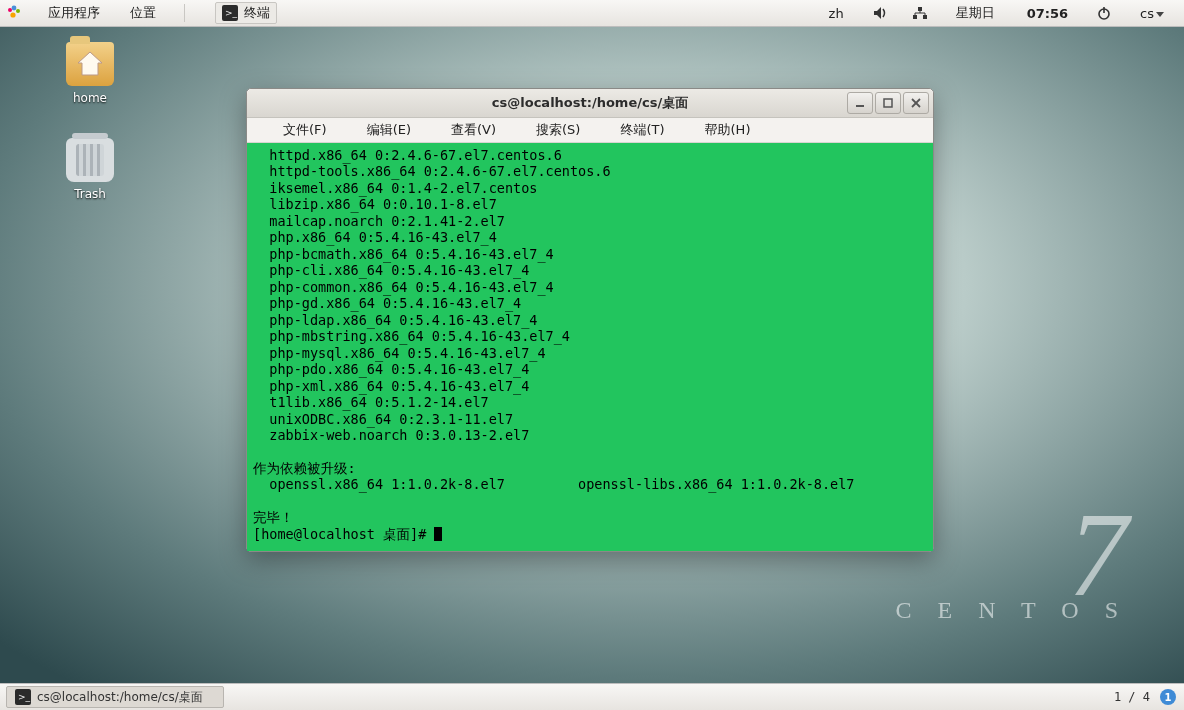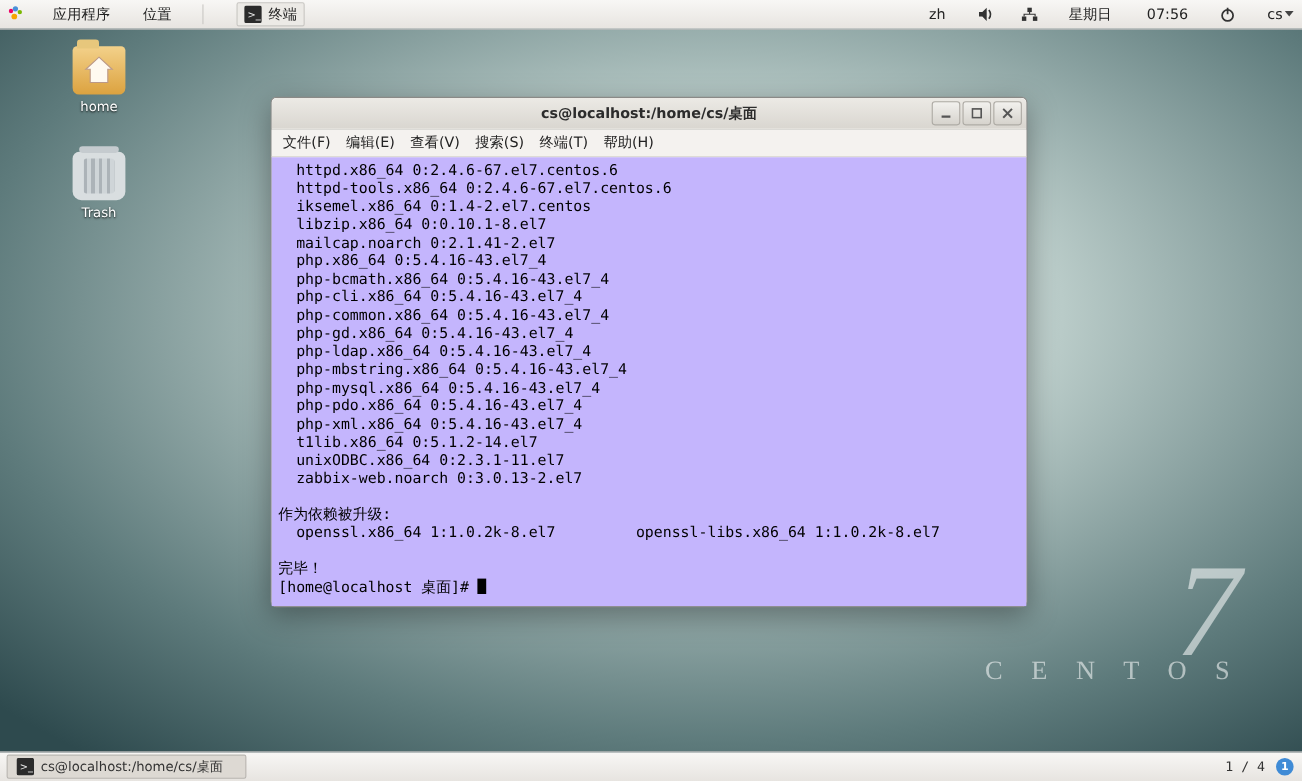--- a/index.html
+++ b/index.html
@@ -2,21 +2,21 @@
 <html><head>
 <meta charset="utf-8">
 <style>
 html,body{margin:0;padding:0;width:1184px;height:710px;overflow:hidden;font-family:"WenQuanYi Micro Hei","DejaVu Sans",sans-serif;font-size:13px;color:#2e2e2e;}
 .desktop{position:relative;width:1184px;height:710px;
  background:radial-gradient(ellipse 900px 520px at 55% 40%,#e8efed 0%,#b9cbc8 35%,#5e7b7c 75%,#2e4a4e 100%);}
 .top-panel{position:absolute;top:0;left:0;right:0;height:26px;
  background:linear-gradient(#f8f7f5,#e7e4e0);border-bottom:1px solid #bdbdbd;
  display:flex;align-items:center;font-size:13px;color:#222;}
 .top-panel .left{display:flex;align-items:center;gap:22px;padding-left:6px;}
-.top-panel .right{margin-left:auto;display:flex;align-items:center;gap:24px;padding-right:4px;}
+.top-panel .right{margin-left:auto;display:flex;align-items:center;gap:24px;padding-right:16px;}
 .pan-item{padding:0 4px;cursor:default;}
 .pan-ico{display:inline-flex;align-items:center;justify-content:center;width:16px;height:16px;}
 .tri{width:0;height:0;border-left:4px solid transparent;border-right:4px solid transparent;border-top:5px solid #444;display:inline-block;margin-left:2px;vertical-align:middle;}
 .task-sep{width:1px;height:18px;background:#c9c7c3;margin:0 2px;}
 
 .running{display:flex;align-items:center;gap:6px;background:#eceae6;border:1px solid #c8c6c2;border-radius:2px;height:20px;padding:0 6px;margin-left:6px;}
 
 .bottom-panel{position:absolute;bottom:0;left:0;right:0;height:26px;
  background:linear-gradient(#f8f7f5,#e7e4e0);border-top:1px solid #bdbdbd;
  display:flex;align-items:center;font-size:12px;color:#333;}
@@ -36,22 +36,22 @@
 .trash .ribs{position:absolute;top:6px;left:10px;right:10px;bottom:6px;background:repeating-linear-gradient(90deg,#acb3b8 0 3px,#cfd5d8 3px 7px);border-radius:3px;}
 
 .window{position:absolute;left:246px;top:88px;width:686px;height:462px;background:#fff;
  border:1px solid #8a8a87;border-radius:5px;box-shadow:0 8px 26px rgba(0,0,0,.35);display:flex;flex-direction:column;}
 .titlebar{height:28px;background:linear-gradient(#eceae5,#d9d6d0);border-bottom:1px solid #c5c3bd;border-radius:5px 5px 0 0;display:flex;align-items:center;position:relative;}
 .titlebar .title{flex:1;text-align:center;font-weight:bold;font-size:13px;color:#2c2c2c;}
 .winbtns{position:absolute;right:4px;top:3px;display:flex;gap:2px;}
 .wbtn{width:24px;height:20px;background:linear-gradient(#f2f1ee,#d6d3cd);border:1px solid #adaaa4;border-radius:3px;display:flex;align-items:center;justify-content:center;color:#555;cursor:default;}
 .wbtn svg{width:10px;height:10px;}
 .menubar{height:24px;background:#f4f2ef;border-bottom:1px solid #d7d5d0;display:flex;align-items:center;gap:14px;padding:0 10px;font-size:13px;color:#222;}
-.menubar span{cursor:default;}
-.term{flex:1;background:#c4b5fd;color:#000;font-family:"DejaVu Sans Mono","Noto Sans Mono",monospace;font-size:13.5px;line-height:1.22;padding:4px 6px;white-space:pre;overflow:hidden;}
+.menubar span{cursor:default;margin-left:26px;}
+.term{flex:1;background:#22c55e;color:#000;font-family:"DejaVu Sans Mono","Noto Sans Mono",monospace;font-size:13.5px;line-height:1.22;padding:4px 6px;white-space:pre;overflow:hidden;}
 .cursor{display:inline-block;width:8px;height:14px;background:#000;vertical-align:-2px;}
 
 .brand{position:absolute;right:56px;bottom:86px;color:rgba(255,255,255,.55);text-align:right;pointer-events:none;}
 .brand .seven{font-size:120px;font-family:Georgia,serif;font-style:italic;line-height:.8;}
 .brand .name{font-size:24px;letter-spacing:10px;font-family:Georgia,serif;margin-top:-6px;}
 
 svg{display:block;}
 </style>
 </head>
 <body>
@@ -91,21 +91,21 @@
     </span>
     <span class="pan-ico">
       <svg viewBox="0 0 16 16" fill="#333">
             <rect x="6" y="2" width="4" height="4"></rect>
             <rect x="1" y="10" width="4" height="4"></rect>
             <rect x="11" y="10" width="4" height="4"></rect>
             <path d="M8 6v2M8 8H3v2M8 8h5v2" stroke="#333" fill="none"></path>
           </svg>
     </span>
     <span class="pan-item">星期日</span>
-    <span class="pan-item" style="font-weight:normal">07:56</span>
+    <span class="pan-item" style="font-weight:bold">07:56</span>
     <span class="pan-ico">
       <svg viewBox="0 0 16 16" fill="none" stroke="#333" stroke-width="1.6">
             <circle cx="8" cy="9" r="5"></circle>
             <line x1="8" y1="2" x2="8" y2="8"></line>
           </svg>
     </span>
     <span class="pan-item"><span>cs</span><span class="tri"></span></span>
   </div>
  </div>
 

